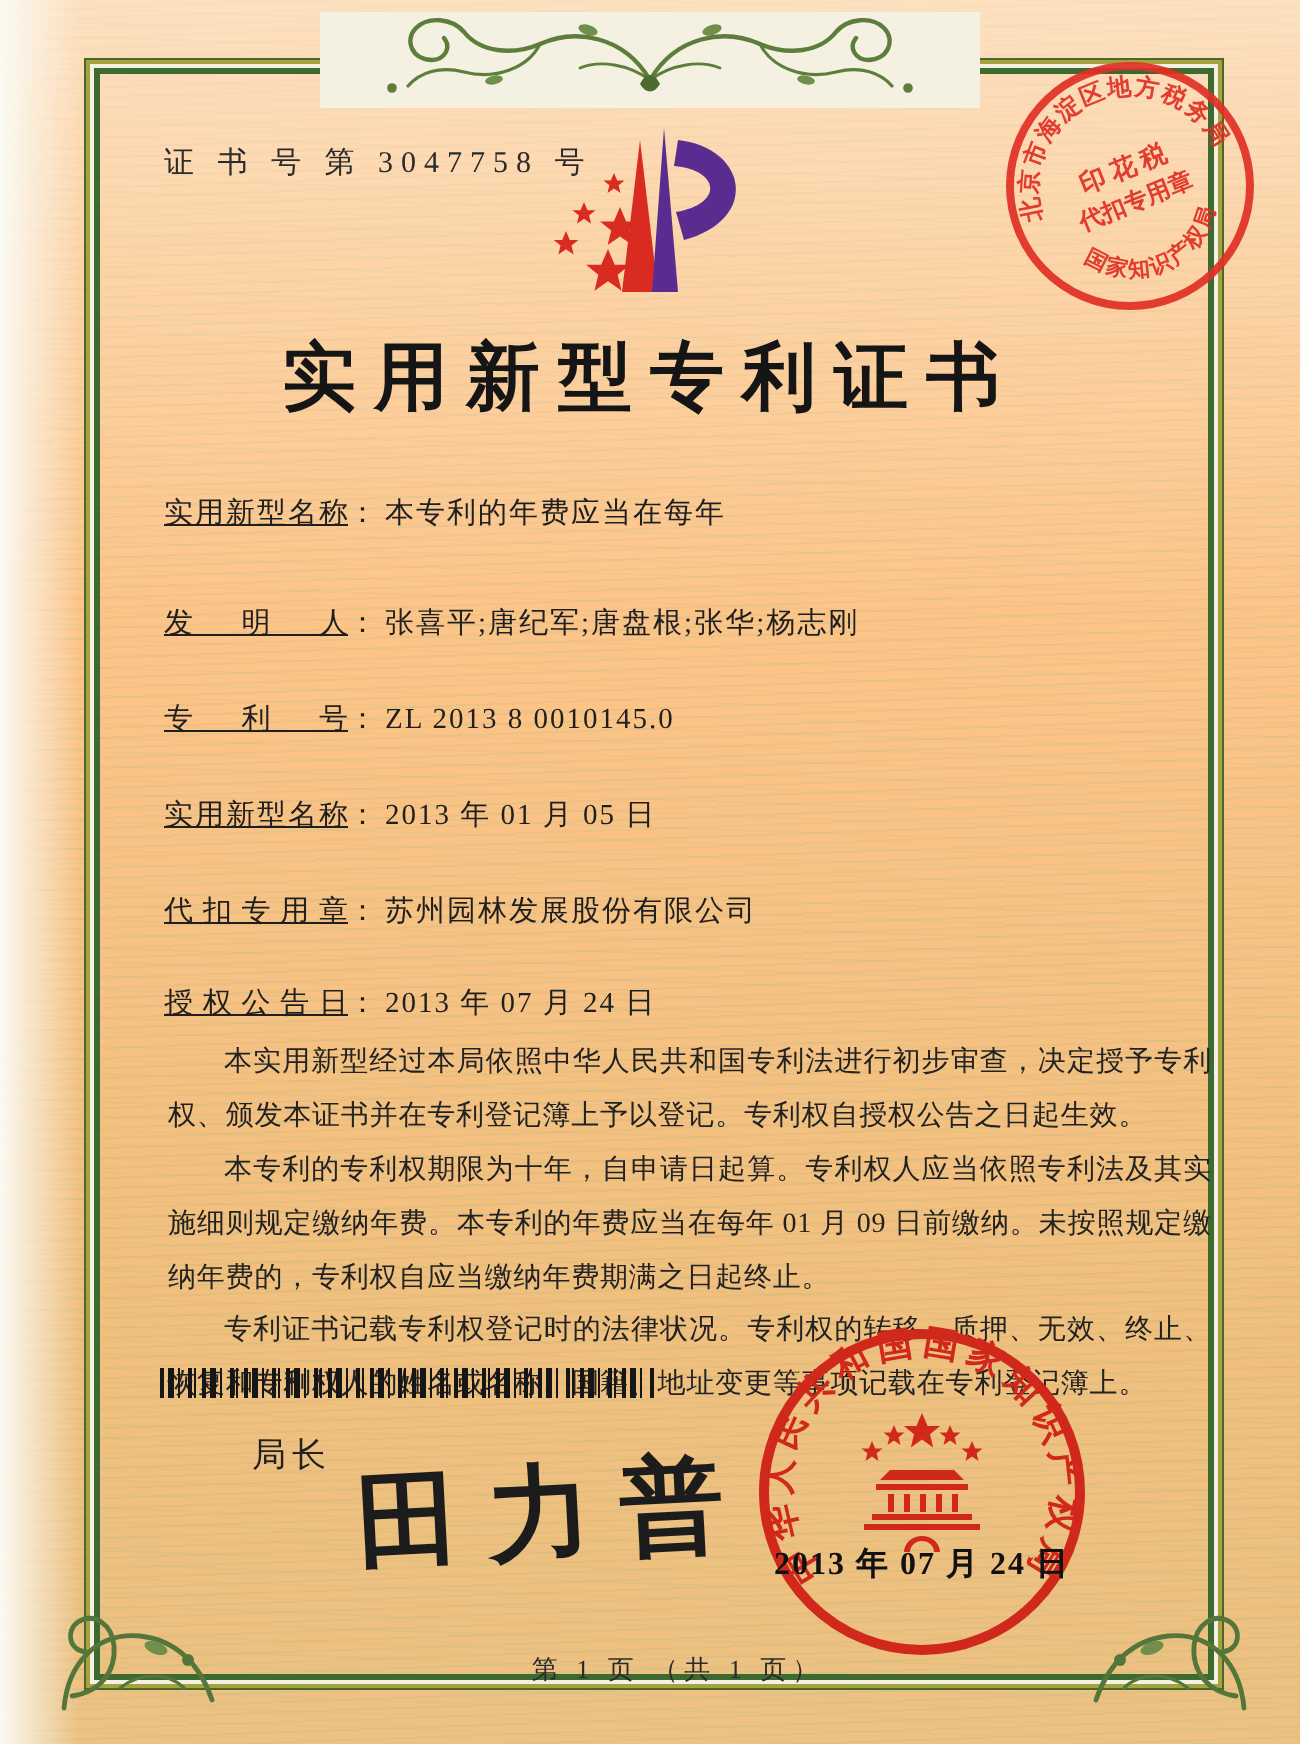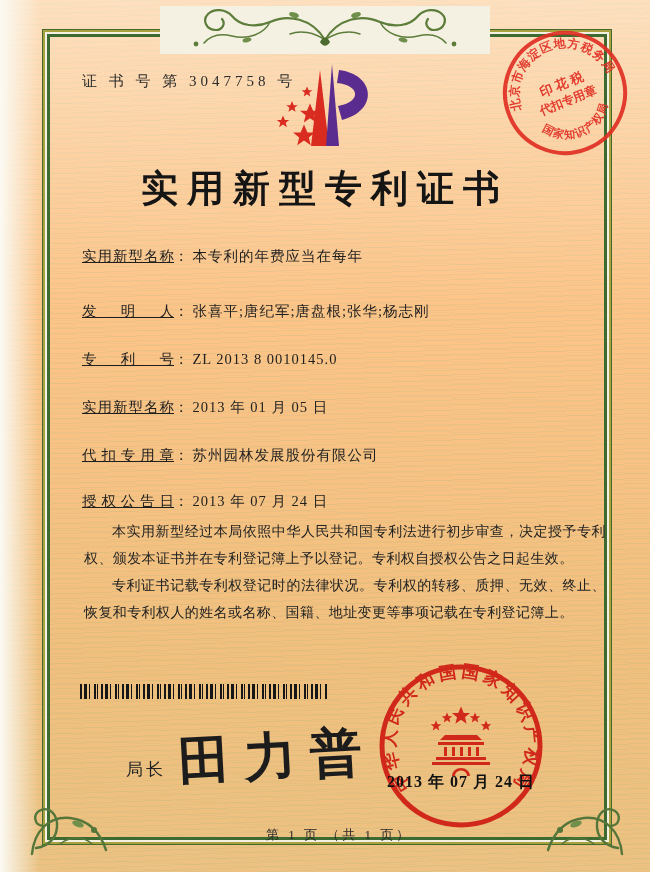--- a/index.html
+++ b/index.html
@@ -53,21 +53,21 @@
   .paragraphs p { text-indent:2em; letter-spacing:.4px; }
 
   .barcode { position:absolute; left:80px; top:684px; width:248px; height:15px;
     background:repeating-linear-gradient(90deg,
       #161616 0 2px, rgba(0,0,0,0) 2px 4px,
       #161616 4px 7px, rgba(0,0,0,0) 7px 9px,
       #161616 9px 10px, rgba(0,0,0,0) 10px 14px,
       #161616 14px 16px, rgba(0,0,0,0) 16px 17px,
       #161616 17px 18px, rgba(0,0,0,0) 18px 21px);
   }
-  .director-label { position:absolute; left:126px; top:758px; font-size:17px; letter-spacing:3px; color:#222; }
+  .director-label { position:absolute; left:126px; top:716px; font-size:17px; letter-spacing:3px; color:#222; }
   .signature { position:absolute; left:178px; top:722px; font-size:52px; font-weight:bold;
                letter-spacing:14px; transform:rotate(-3deg); color:#1c1c1c;
                font-family:"DejaVu Sans","Liberation Sans",sans-serif; }
   .seal { position:absolute; left:372px; top:658px; }
   .seal-date { position:absolute; left:372px; width:178px; top:772px; text-align:center;
                font-size:16px; font-weight:bold; color:#111; letter-spacing:1px; }
   .footer-page { position:absolute; left:0; right:0; top:826px; text-align:center;
                  font-size:13px; letter-spacing:3px; color:#2a2a2a;padding-left:28px; }
   svg text { font-family:"Liberation Serif","DejaVu Serif",serif; }
 </style>
@@ -163,20 +163,21 @@
     <div class="frow" style="top:199px">
       <span class="flabel">代扣专用章</span><span class="fcolon">：</span><span class="fvalue">苏州园林发展股份有限公司</span>
     </div>
     <div class="frow" style="top:245px">
       <span class="flabel">授权公告日</span><span class="fcolon">：</span><span class="fvalue">2013 年 07 月 24 日</span>
     </div>
   </div>
 
   <div class="paragraphs">
     <p>本实用新型经过本局依照中华人民共和国专利法进行初步审查，决定授予专利权、颁发本证书并在专利登记簿上予以登记。专利权自授权公告之日起生效。</p>
+    <p>本专利的专利权期限为十年，自申请日起算。专利权人应当依照专利法及其实施细则规定缴纳年费。本专利的年费应当在每年 01 月 09 日前缴纳。未按照规定缴纳年费的，专利权自应当缴纳年费期满之日起终止。</p>
     <p>专利证书记载专利权登记时的法律状况。专利权的转移、质押、无效、终止、恢复和专利权人的姓名或名称、国籍、地址变更等事项记载在专利登记簿上。</p>
   </div>
 
   <div class="barcode"></div>
 
   <div class="director-label">局长</div>
   <div class="signature">田力普</div>
 
   <svg class="seal" width="178" height="178" viewBox="0 0 178 178">
     <defs>

